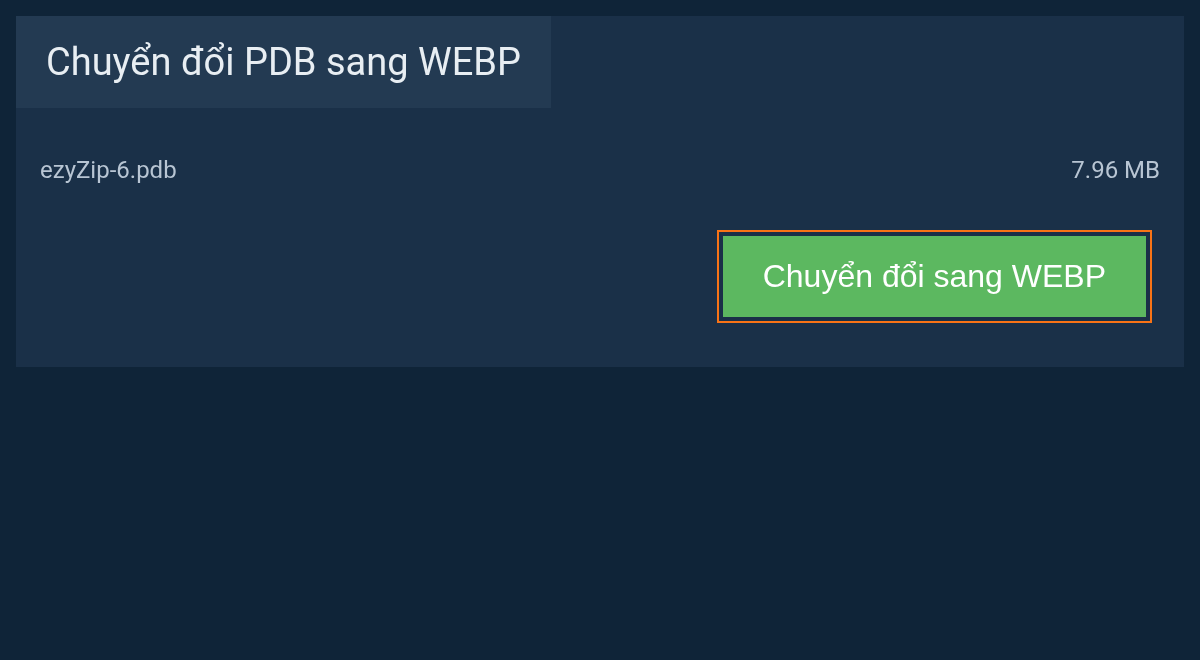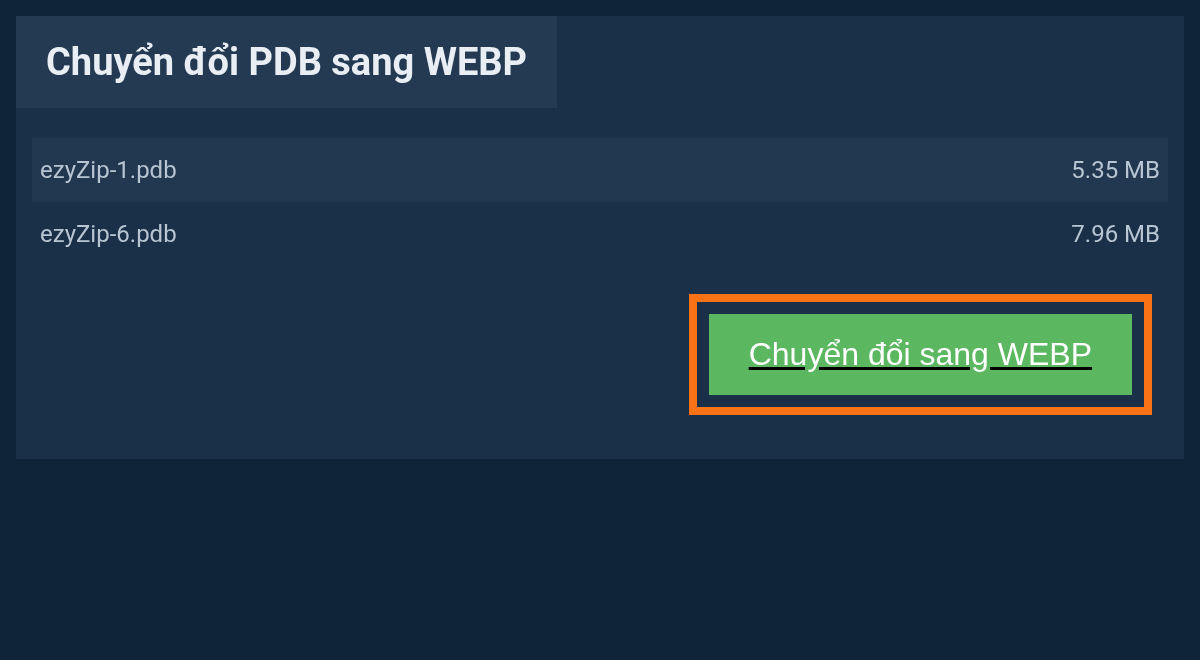--- a/index.html
+++ b/index.html
@@ -21,21 +21,21 @@
       margin: 16px;
       padding: 0;
     }
     
     .tab-header {
       display: inline-block;
       background-color: #233a52;
       padding: 24px 30px;
       color: #e8eef3;
       font-size: 38px;
-      font-weight: 700;
+      font-weight: 400;
     }
     
     .content {
       padding: 30px 16px 20px 16px;
       background-color: #1a3048;
     }
     
     .table-header {
       display: flex;
       justify-content: space-between;
@@ -61,23 +61,22 @@
       background-color: #223850;
     }
     
     .button-container {
       display: flex;
       justify-content: flex-end;
       padding: 28px 16px 24px 16px;
     }
     
     .convert-button-wrapper {
-      border: 8px solid #f97316;
-      padding: 12px;
-      text-decoration: underline;
+      border: 2px solid #f97316;
+      padding: 4px;
     }
     
     .convert-button {
       background-color: #5cb860;
       color: #ffffff;
       font-size: 32px;
       font-weight: 400;
       padding: 22px 40px;
       border: none;
       cursor: pointer;
@@ -87,24 +86,20 @@
 </head>
 <body>
 
 <div class="container">
   <div class="tab-header">
     <span>Chuyển đổi PDB sang WEBP</span>
   </div>
   
   <div class="content">
 
-    <div class="table-row alt">
-      <span>ezyZip-1.pdb</span>
-      <span>5.35 MB</span>
-    </div>
 
     <div class="table-row">
       <span>ezyZip-6.pdb</span>
       <span>7.96 MB</span>
     </div>
 
     <div class="button-container">
       <div class="convert-button-wrapper">
         <button class="convert-button">
           <span>Chuyển đổi sang WEBP</span>

